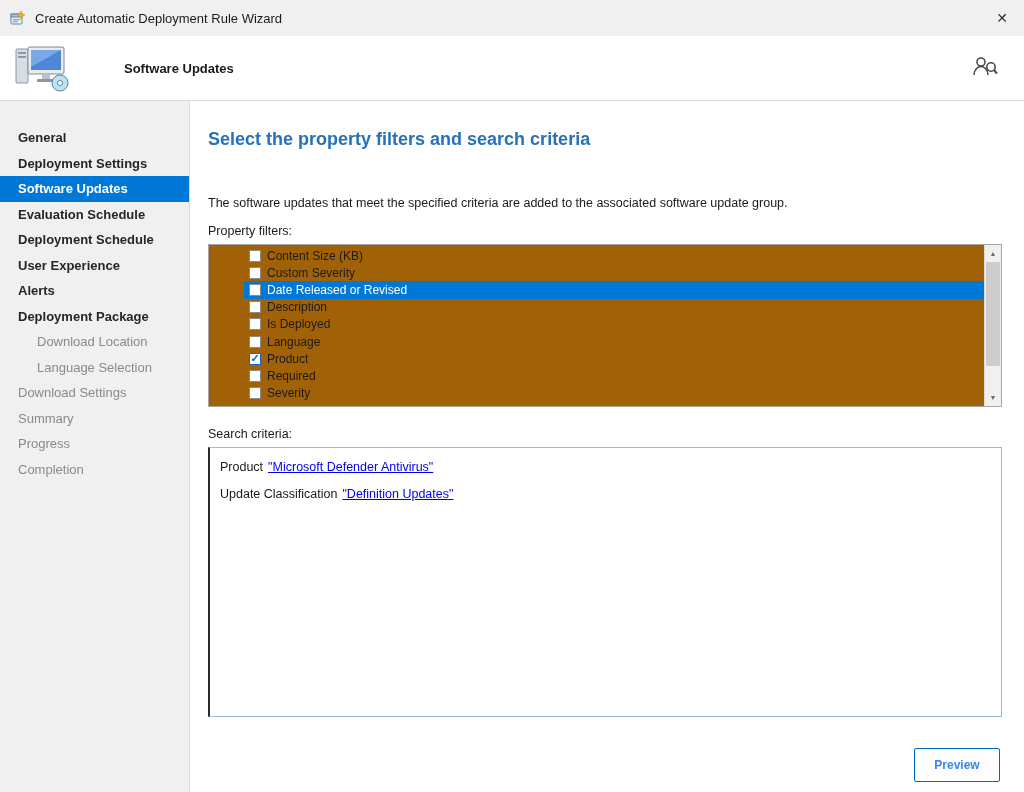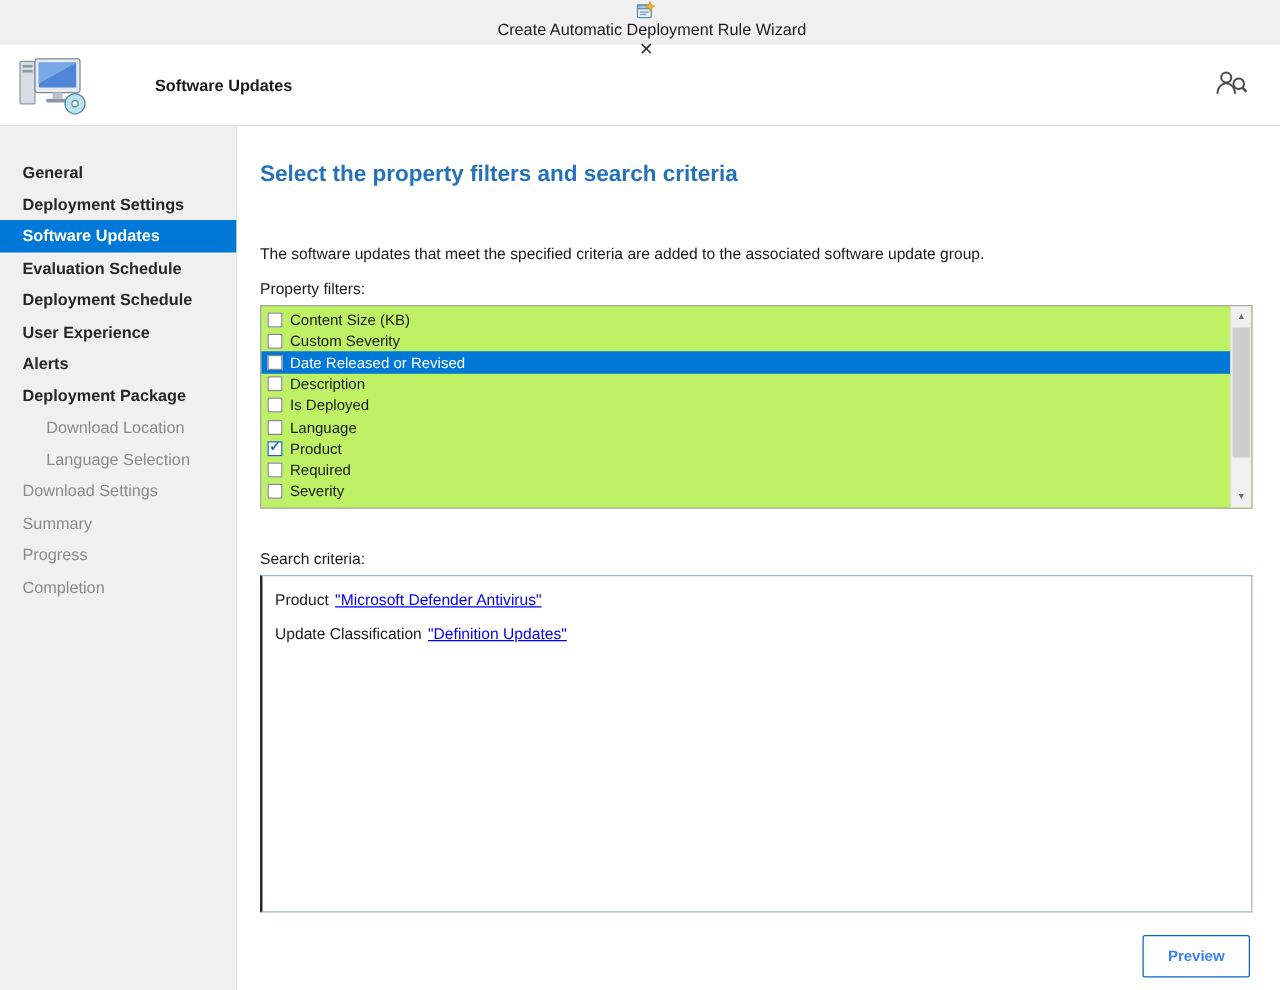--- a/index.html
+++ b/index.html
@@ -12,21 +12,20 @@
     color: #1a1a1a;
   }
 
   
   .titlebar {
     height: 36px;
     background: #f0f0f0;
     display: flex;
     align-items: center;
     padding-left: 10px;
-    flex-direction: column;
   }
   .titlebar-title {
     font-size: 13px;
     color: #1a1a1a;
     margin-left: 9px;
     flex: 1;
   }
   .close-btn {
     width: 44px; height: 36px;
     display: flex; align-items: center; justify-content: center;
@@ -91,29 +90,30 @@
   .desc {
     margin-top: 46px;
     font-size: 12.5px;
     color: #1a1a1a;
   }
   .section-label {
     font-size: 12.5px;
     color: #1a1a1a;
   }
   .pf-label { margin-top: 14px; }
-  .sc-label { margin-top: 33px; }
+  .sc-label { margin-top: 20px; }
 
   
   .listbox {
     margin-top: 6px;
     height: 163px;
     border: 1px solid #a6a6a6;
-    background: #bef264;
-    display: flex;
+    background: #a16207;
+    display: flex;
+    padding-left: 35px;
   }
   .listbox-rows { flex: 1; padding-top: 2px; overflow: hidden; }
   .filter-row {
     height: 17.2px;
     display: flex;
     align-items: center;
     padding-left: 5px;
     font-size: 12px;
     color: #1a1a1a;
   }

